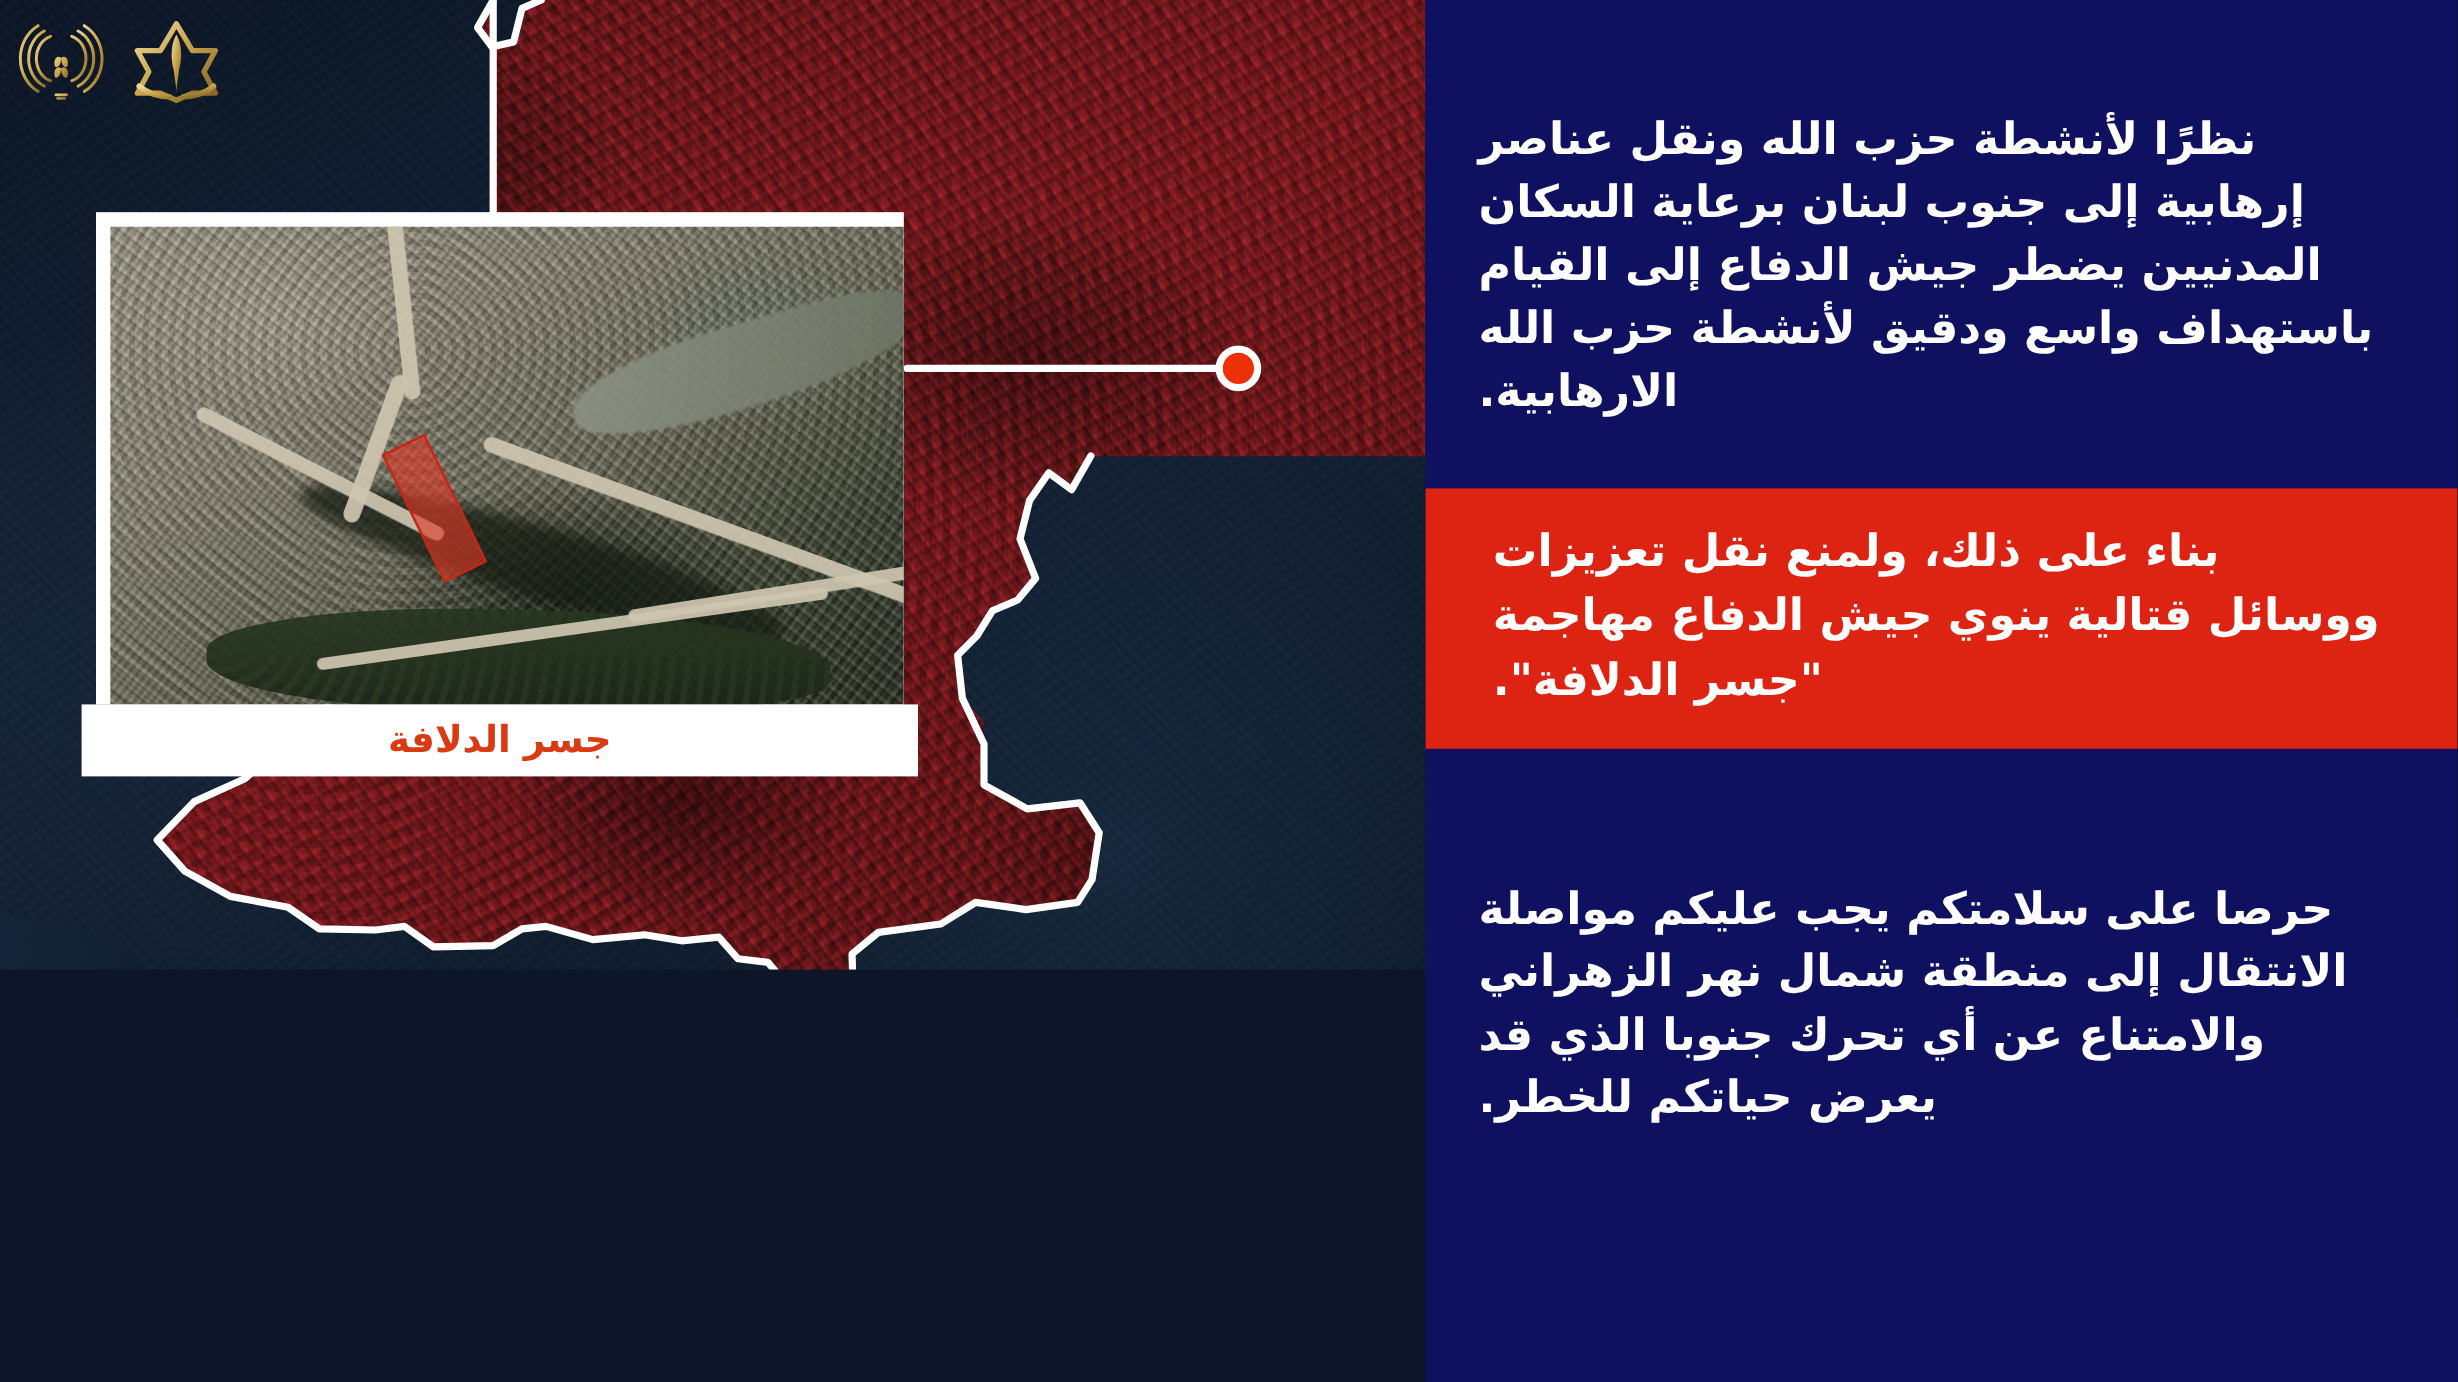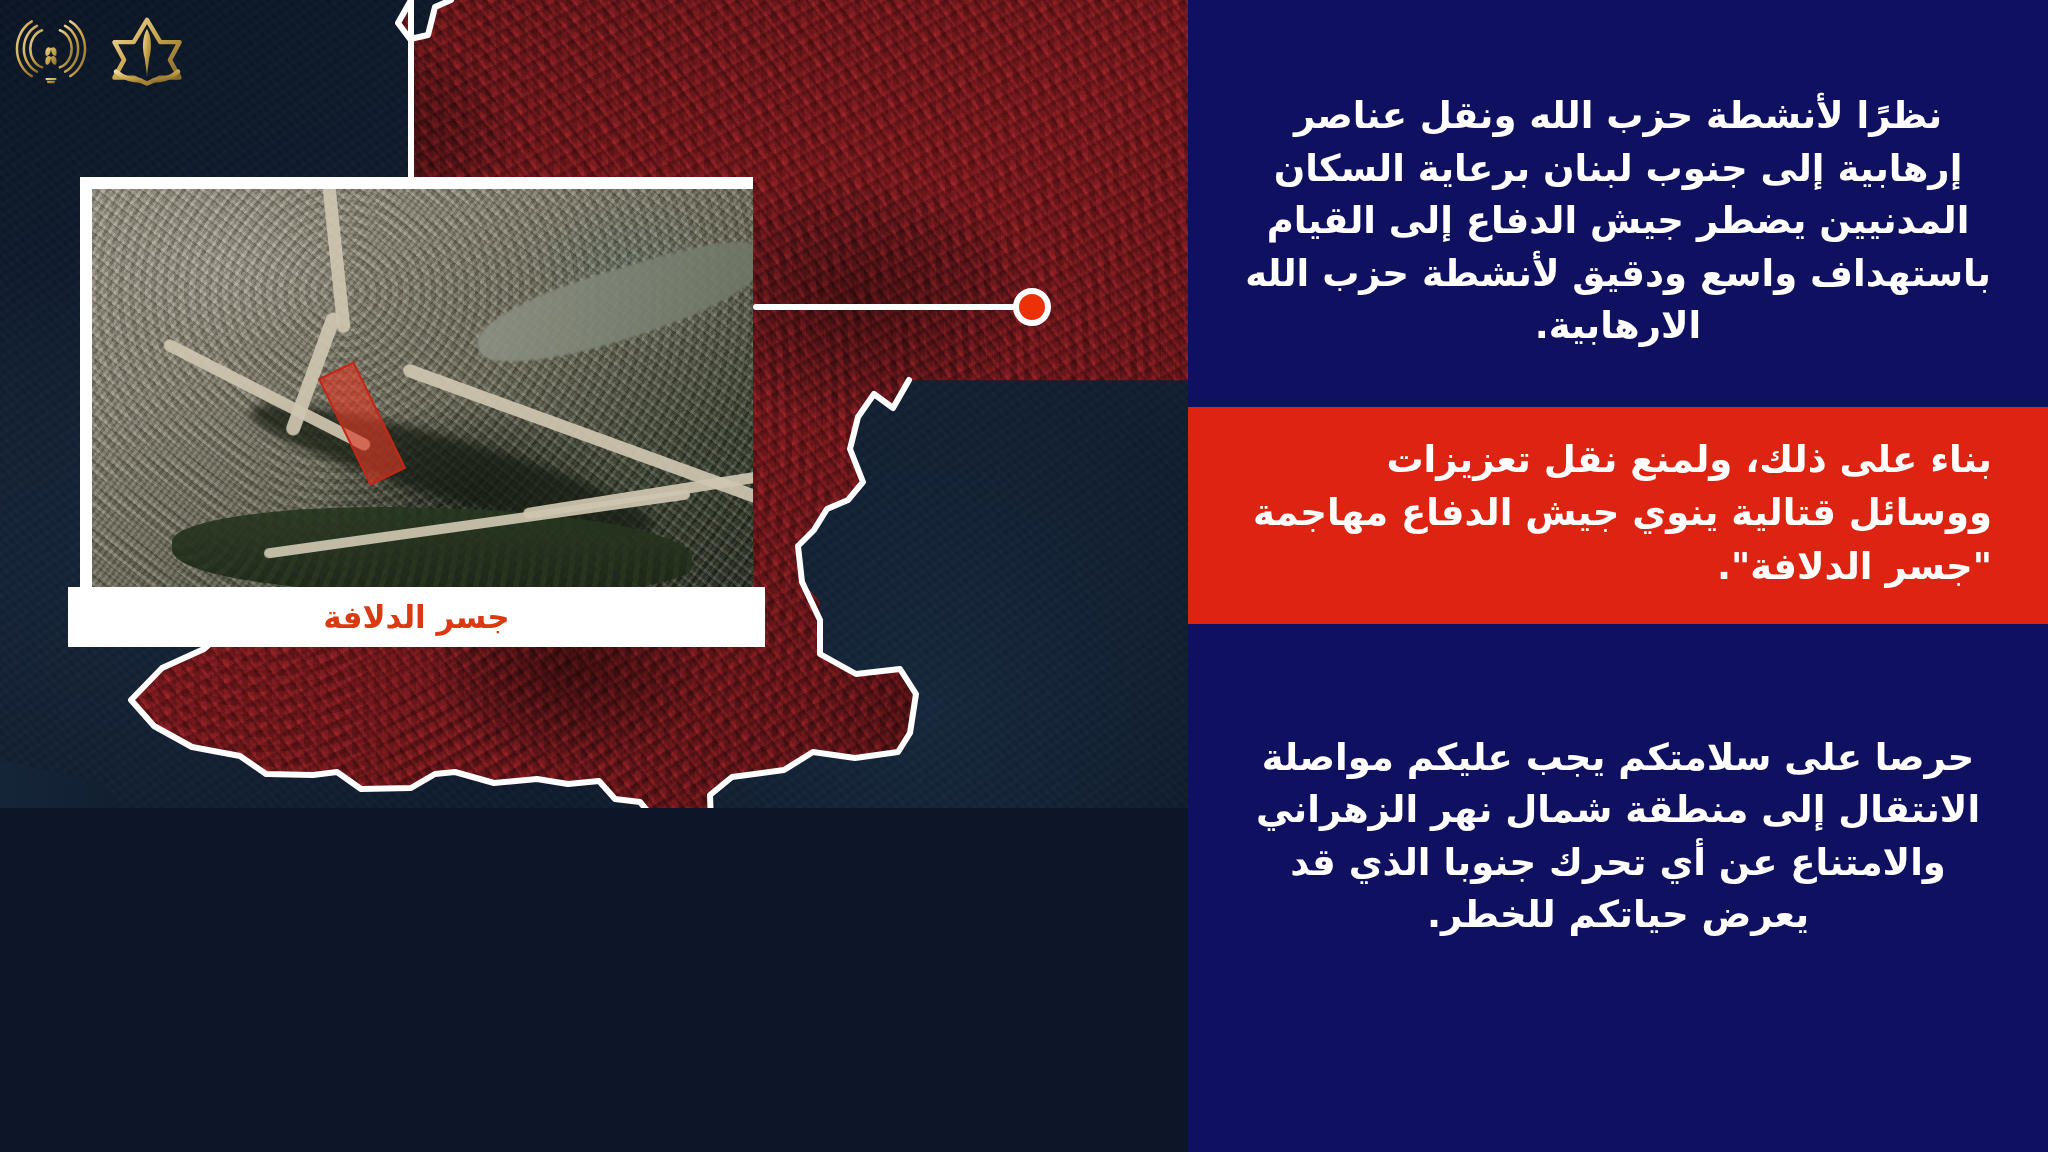--- a/index.html
+++ b/index.html
@@ -106,24 +106,24 @@
 
   
   .emblems{position:absolute;left:14px;top:14px;display:flex;gap:22px;align-items:center;}
   .emblem{width:74px;height:74px;}
 
   
   .text-pane{position:absolute;left:1188px;top:0;width:860px;height:1152px;
      background:#101060;direction:rtl;box-sizing:border-box;
      padding:90px 44px 40px 44px;}
   .para{color:#ffffff;font-size:37px;line-height:1.42;font-weight:bold;
-     text-align:center;direction:rtl;}
+     text-align:left;direction:rtl;}
   .para.p1{margin:0 0 0 0;}
   .highlight{background:#dd2413;color:#ffffff;font-size:37px;line-height:1.45;
-     font-weight:bold;text-align:right;direction:rtl;
+     font-weight:bold;text-align:left;direction:rtl;
      margin:54px -44px 0 -44px;padding:26px 56px 30px 56px;}
   .para.p3{margin-top:108px;}
 </style>
 </head>
 <body>
 
 <div class="stage">
 
   <div class="map-pane">
     <div class="sea"></div>

